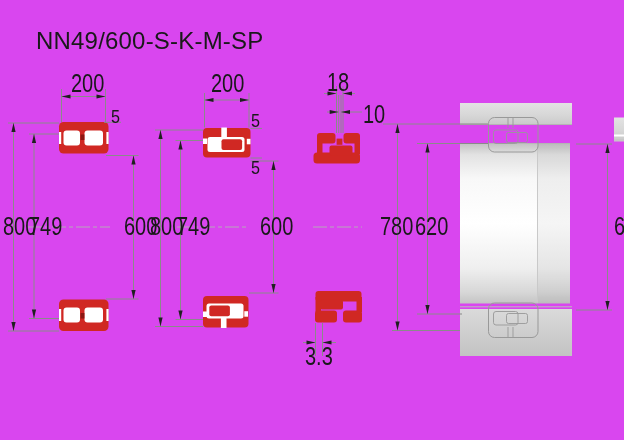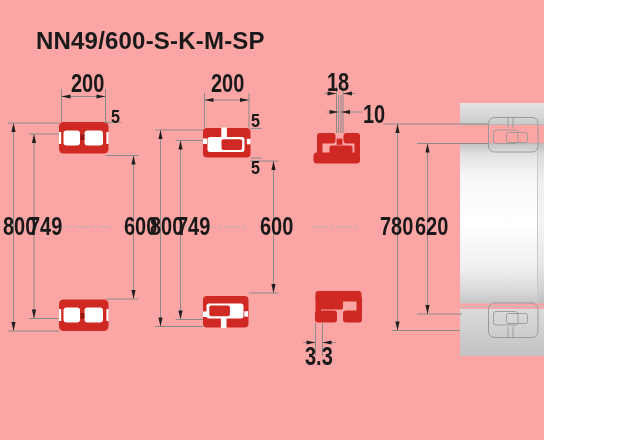--- a/index.html
+++ b/index.html
@@ -1,17 +1,17 @@
 <!DOCTYPE html>
 <html><head>
 <meta charset="utf-8">
 <style>
   html,body{margin:0;padding:0;background:#fff;}
-  .stage{position:relative;width:544px;height:440px;overflow:hidden;background:#fca5a5;
-         font-family:"Liberation Sans",sans-serif;font-weight:bold;}
+  .stage{position:relative;width:624px;height:440px;overflow:hidden;background:#d946ef;
+         font-family:"Liberation Sans",sans-serif;}
   .stage svg{position:absolute;left:0;top:0;}
   .lbl{position:absolute;line-height:1;color:#191919;white-space:nowrap;
        transform-origin:left top;}
   .title{font-size:24px;letter-spacing:.2px;}
   .dim{font-size:25px;transform:scaleX(.8);}
   .dim-sm{font-size:19px;transform:scaleX(.85);}
   .red{fill:#d02823;}
   .wh{fill:#ffffff;}
   .dred{fill:#8c1713;}
   .dl{stroke:#8a8a8a;stroke-width:1;fill:none;}

